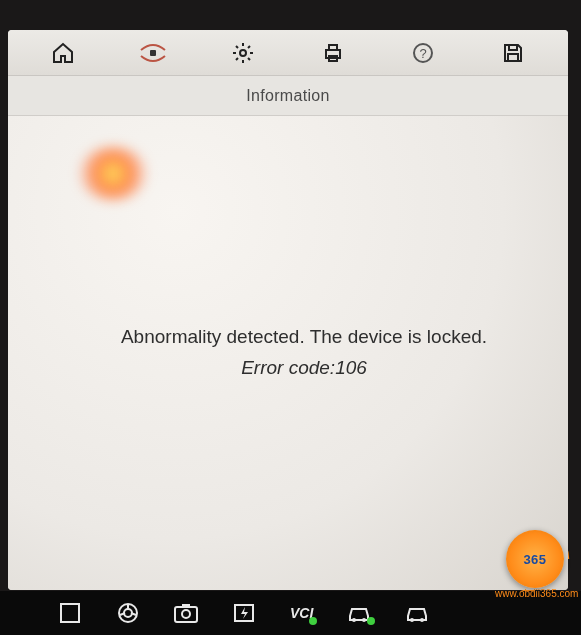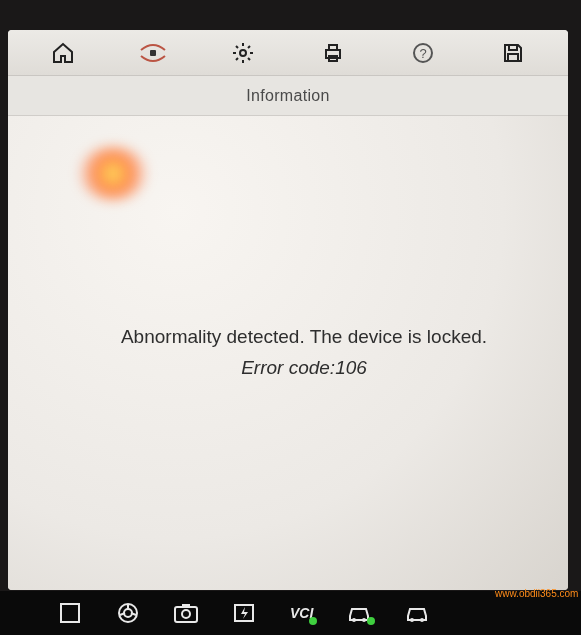--- a/index.html
+++ b/index.html
@@ -145,21 +145,21 @@
     align-items: center;
     justify-content: center;
     font-size: 13px;
     font-weight: bold;
     color: #1a4aa0;
     letter-spacing: 0.5px;
   }
   .logo-url {
     font-size: 10px;
     color: #ff8c1a;
-    margin-top: 22px;
+    margin-top: 0;
     white-space: nowrap;
   }
 </style>
 </head>
 <body>
 
 <div class="frame">
 
   <div class="top-toolbar">
     <div class="top-icon">
@@ -256,14 +256,17 @@
   <div class="bottom-icon">
     <svg width="26" height="22" viewBox="0 0 26 22">
       <path d="M4 14 L6 7 H20 L22 14 V18 H4 Z" fill="none" stroke="#e8e8e8" stroke-width="2"></path>
       <circle cx="8" cy="18" r="2" fill="#e8e8e8"></circle>
       <circle cx="18" cy="18" r="2" fill="#e8e8e8"></circle>
     </svg>
   </div>
 </div>
 
 <div class="logo365">
+  <div class="gear">
+    <div class="gear-text">365</div>
+  </div>
   <div class="logo-url">www.obdii365.com</div>
 </div>
 
 </body></html>

